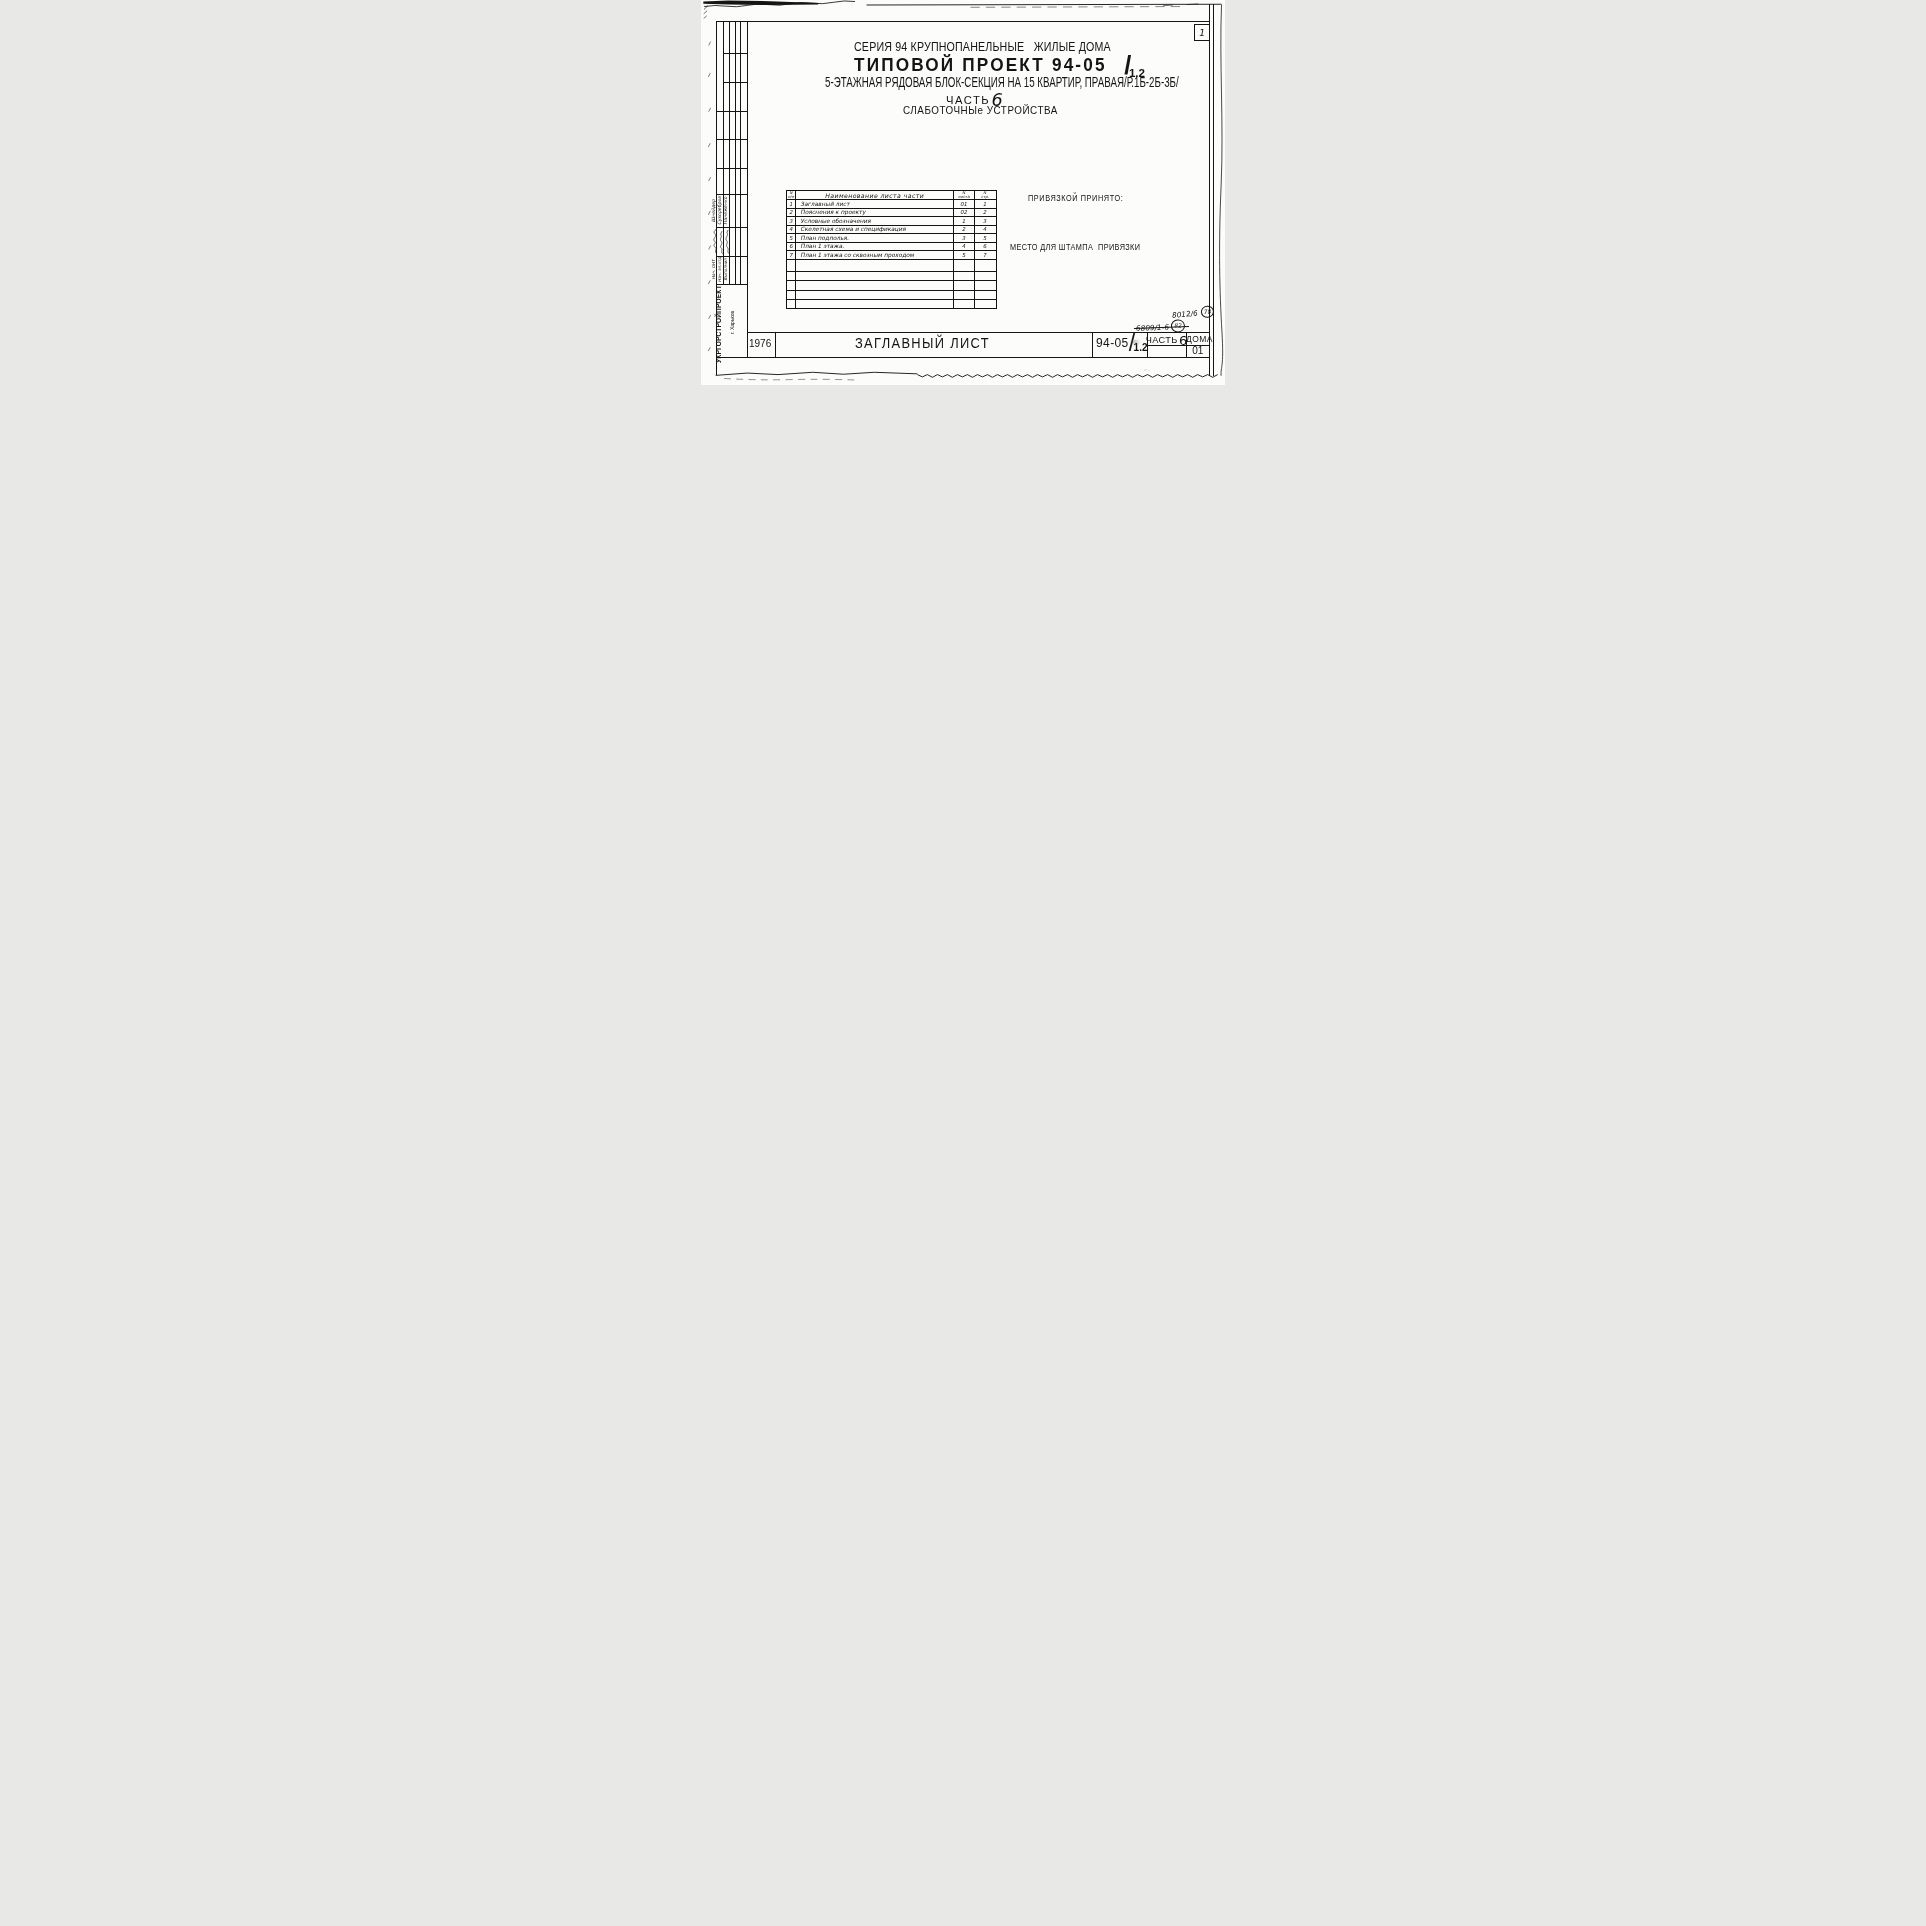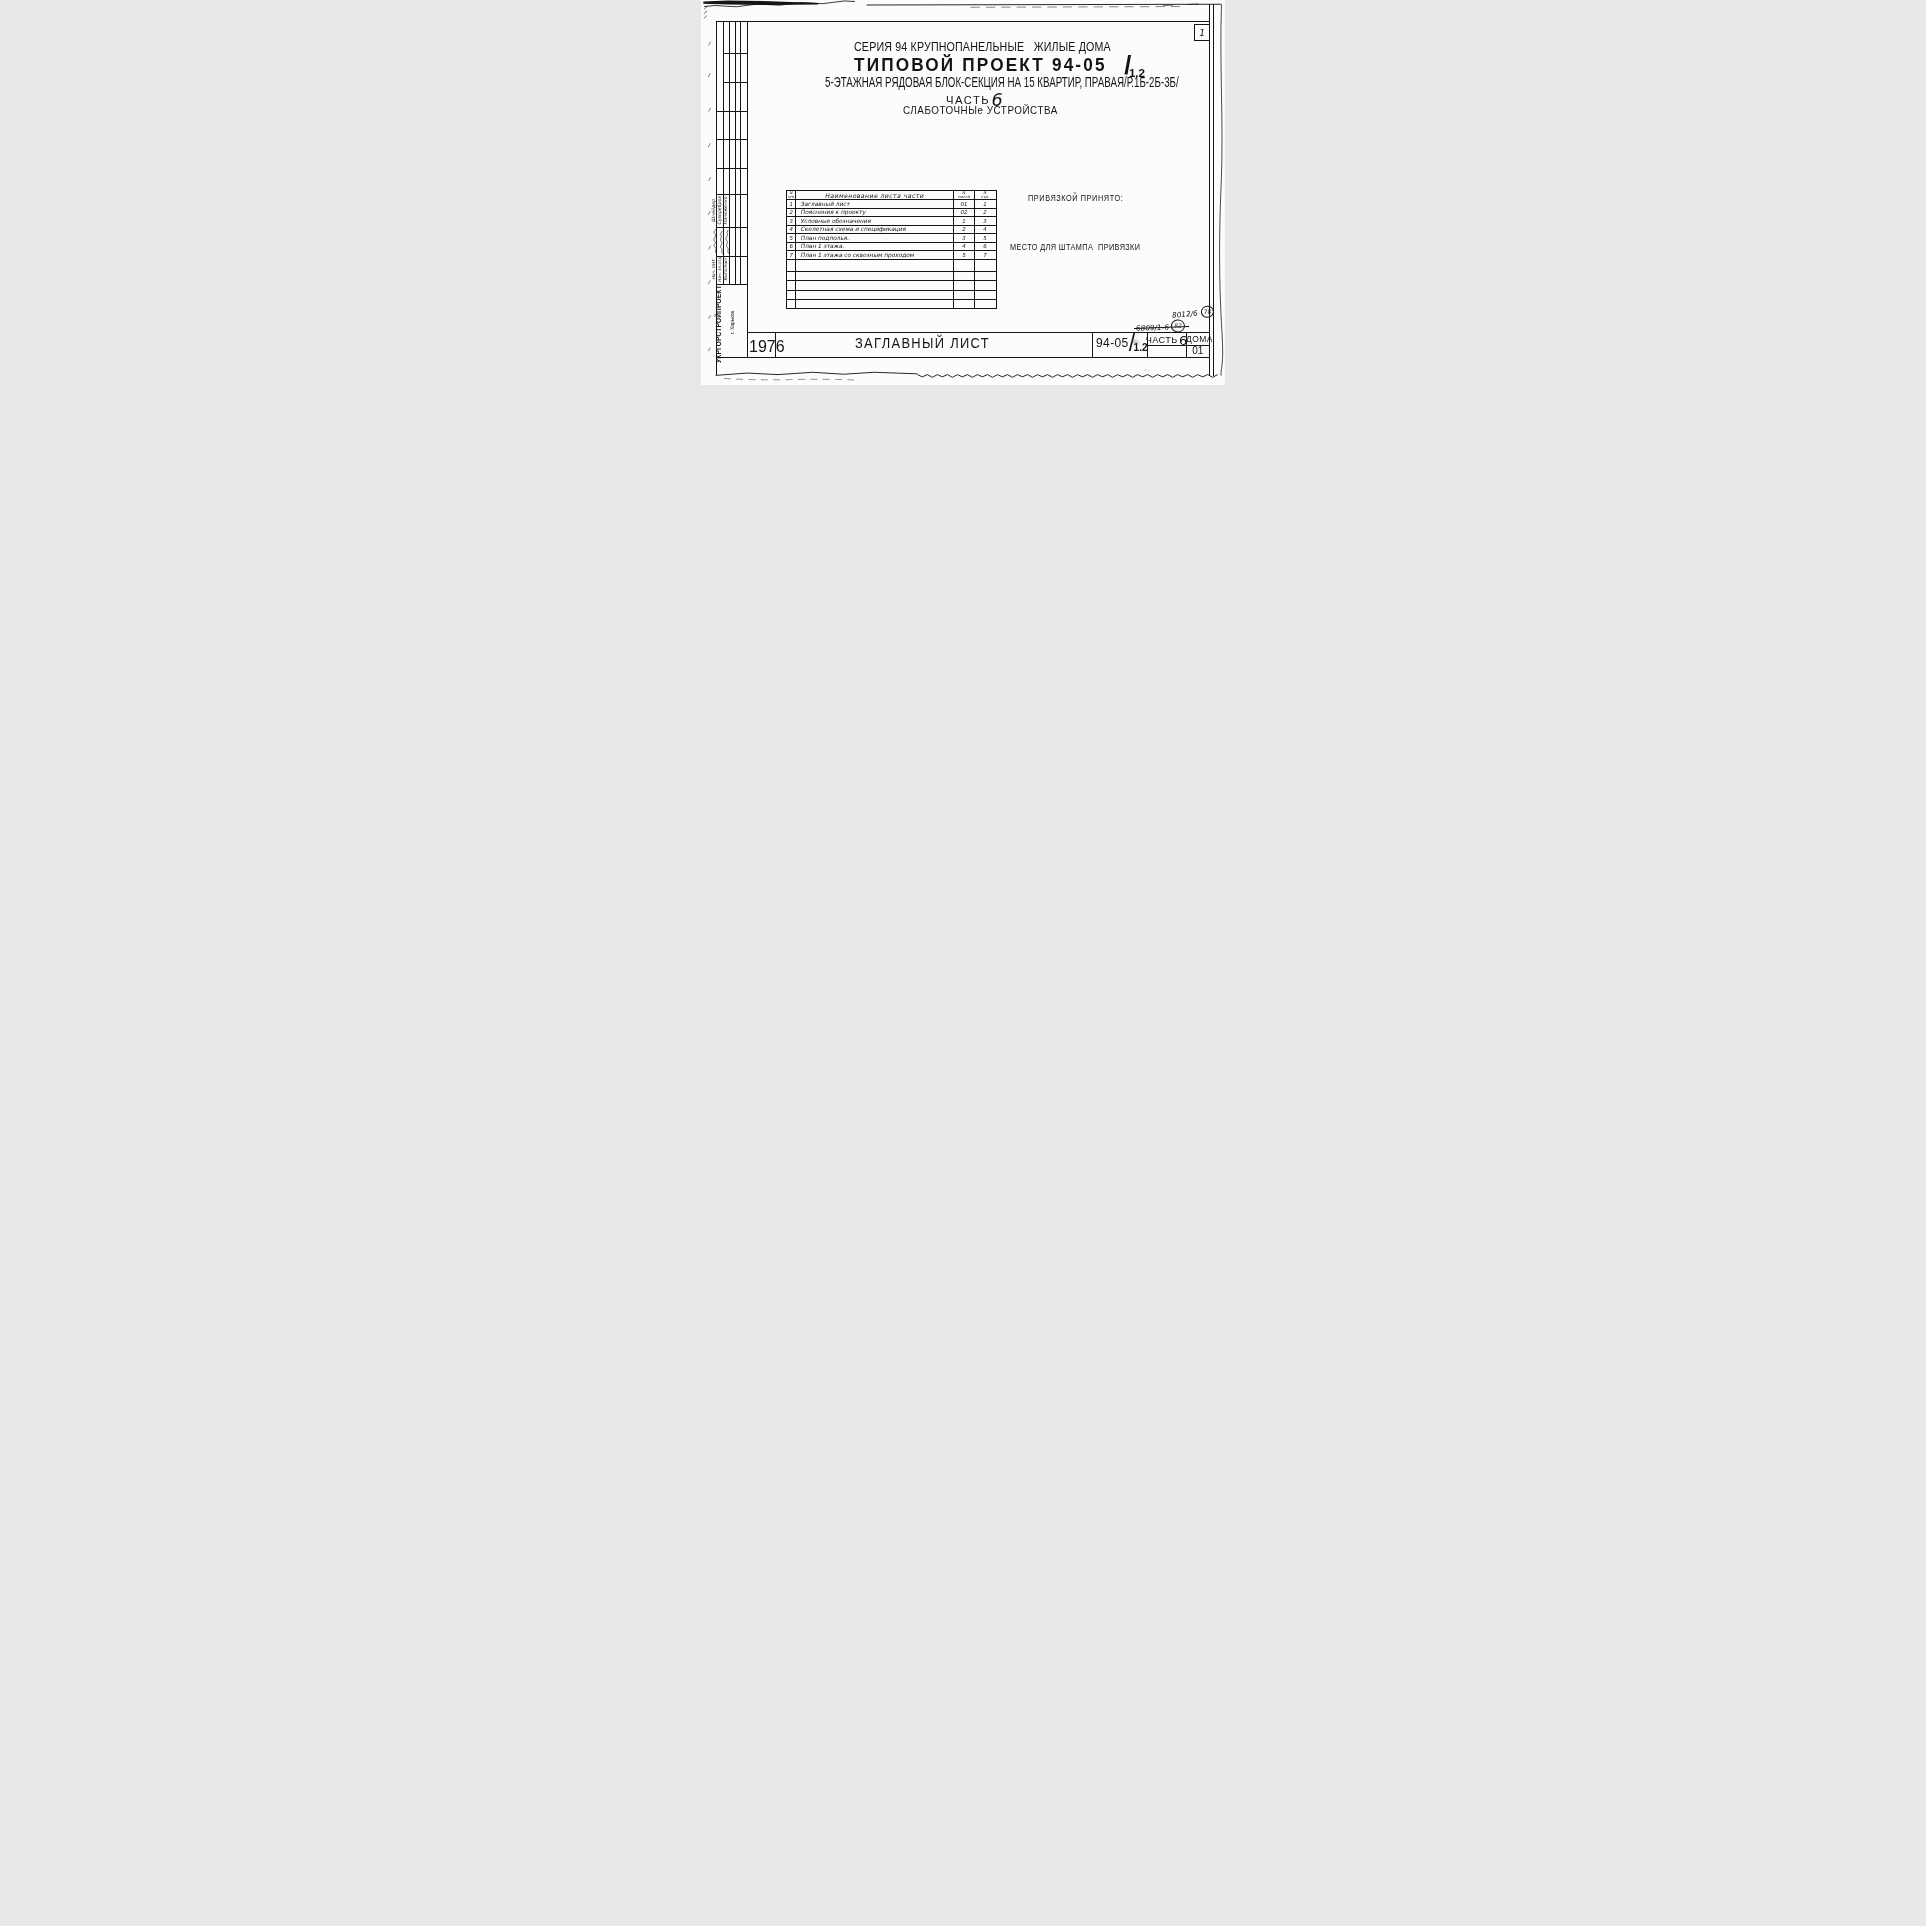--- a/index.html
+++ b/index.html
@@ -203,21 +203,21 @@
       </svg>
   </div>
 
   <div class="rot hand" style="left:16px;top:276px;width:25.4px;height:5.8px;font-size:4.2px;">Нач. ОНТ</div>
   <div class="rot hand" style="left:22.3px;top:276px;width:25.4px;height:5.8px;font-size:4.2px;">Нач. эл.отд</div>
   <div class="rot hand" style="left:28px;top:276px;width:25.4px;height:5.8px;font-size:4.2px;">Выполнил</div>
 
   <div class="rot let" style="left:21px;top:348px;width:72px;height:8.5px;font-size:7.3px;font-weight:bold;letter-spacing:0.2px;transform:rotate(-90deg) scaleX(0.9);">УКРГОРСТРОЙПРОЕКТ</div>
   <div class="rot let" style="left:34px;top:335px;width:36px;height:5.4px;font-size:5px;">г. Харьков</div>
 
-  <div class="abs let" style="left:48px;top:339px;width:34px;text-align:right;font-size:16px;">1976</div>
+  <div class="abs let" style="left:48px;top:339px;width:34px;text-align:left;font-size:10px;">1976</div>
 
   <div class="abs let" style="left:154px;top:336px;width:139px;text-align:center;font-size:14.3px;letter-spacing:1.5px;transform:scaleX(0.9);transform-origin:left top;">ЗАГЛАВНЫЙ ЛИСТ</div>
 
   <div class="abs let" style="left:395px;top:333px;width:50px;height:23px;display:flex;align-items:flex-start;text-align:right;">
     <span style="font-size:12px;letter-spacing:0.4px;margin-top:3.5px;">94-05</span>
     <span style="font-size:23px;margin:-1.2px 0 0 0;">/</span>
     <span style="font-size:10px;font-weight:bold;margin:10px 0 0 -1.5px;">1.2</span>
   </div>
   <div class="smudge" style="left:428px;top:339px;width:11.6px;height:6.2px;"></div>
 

